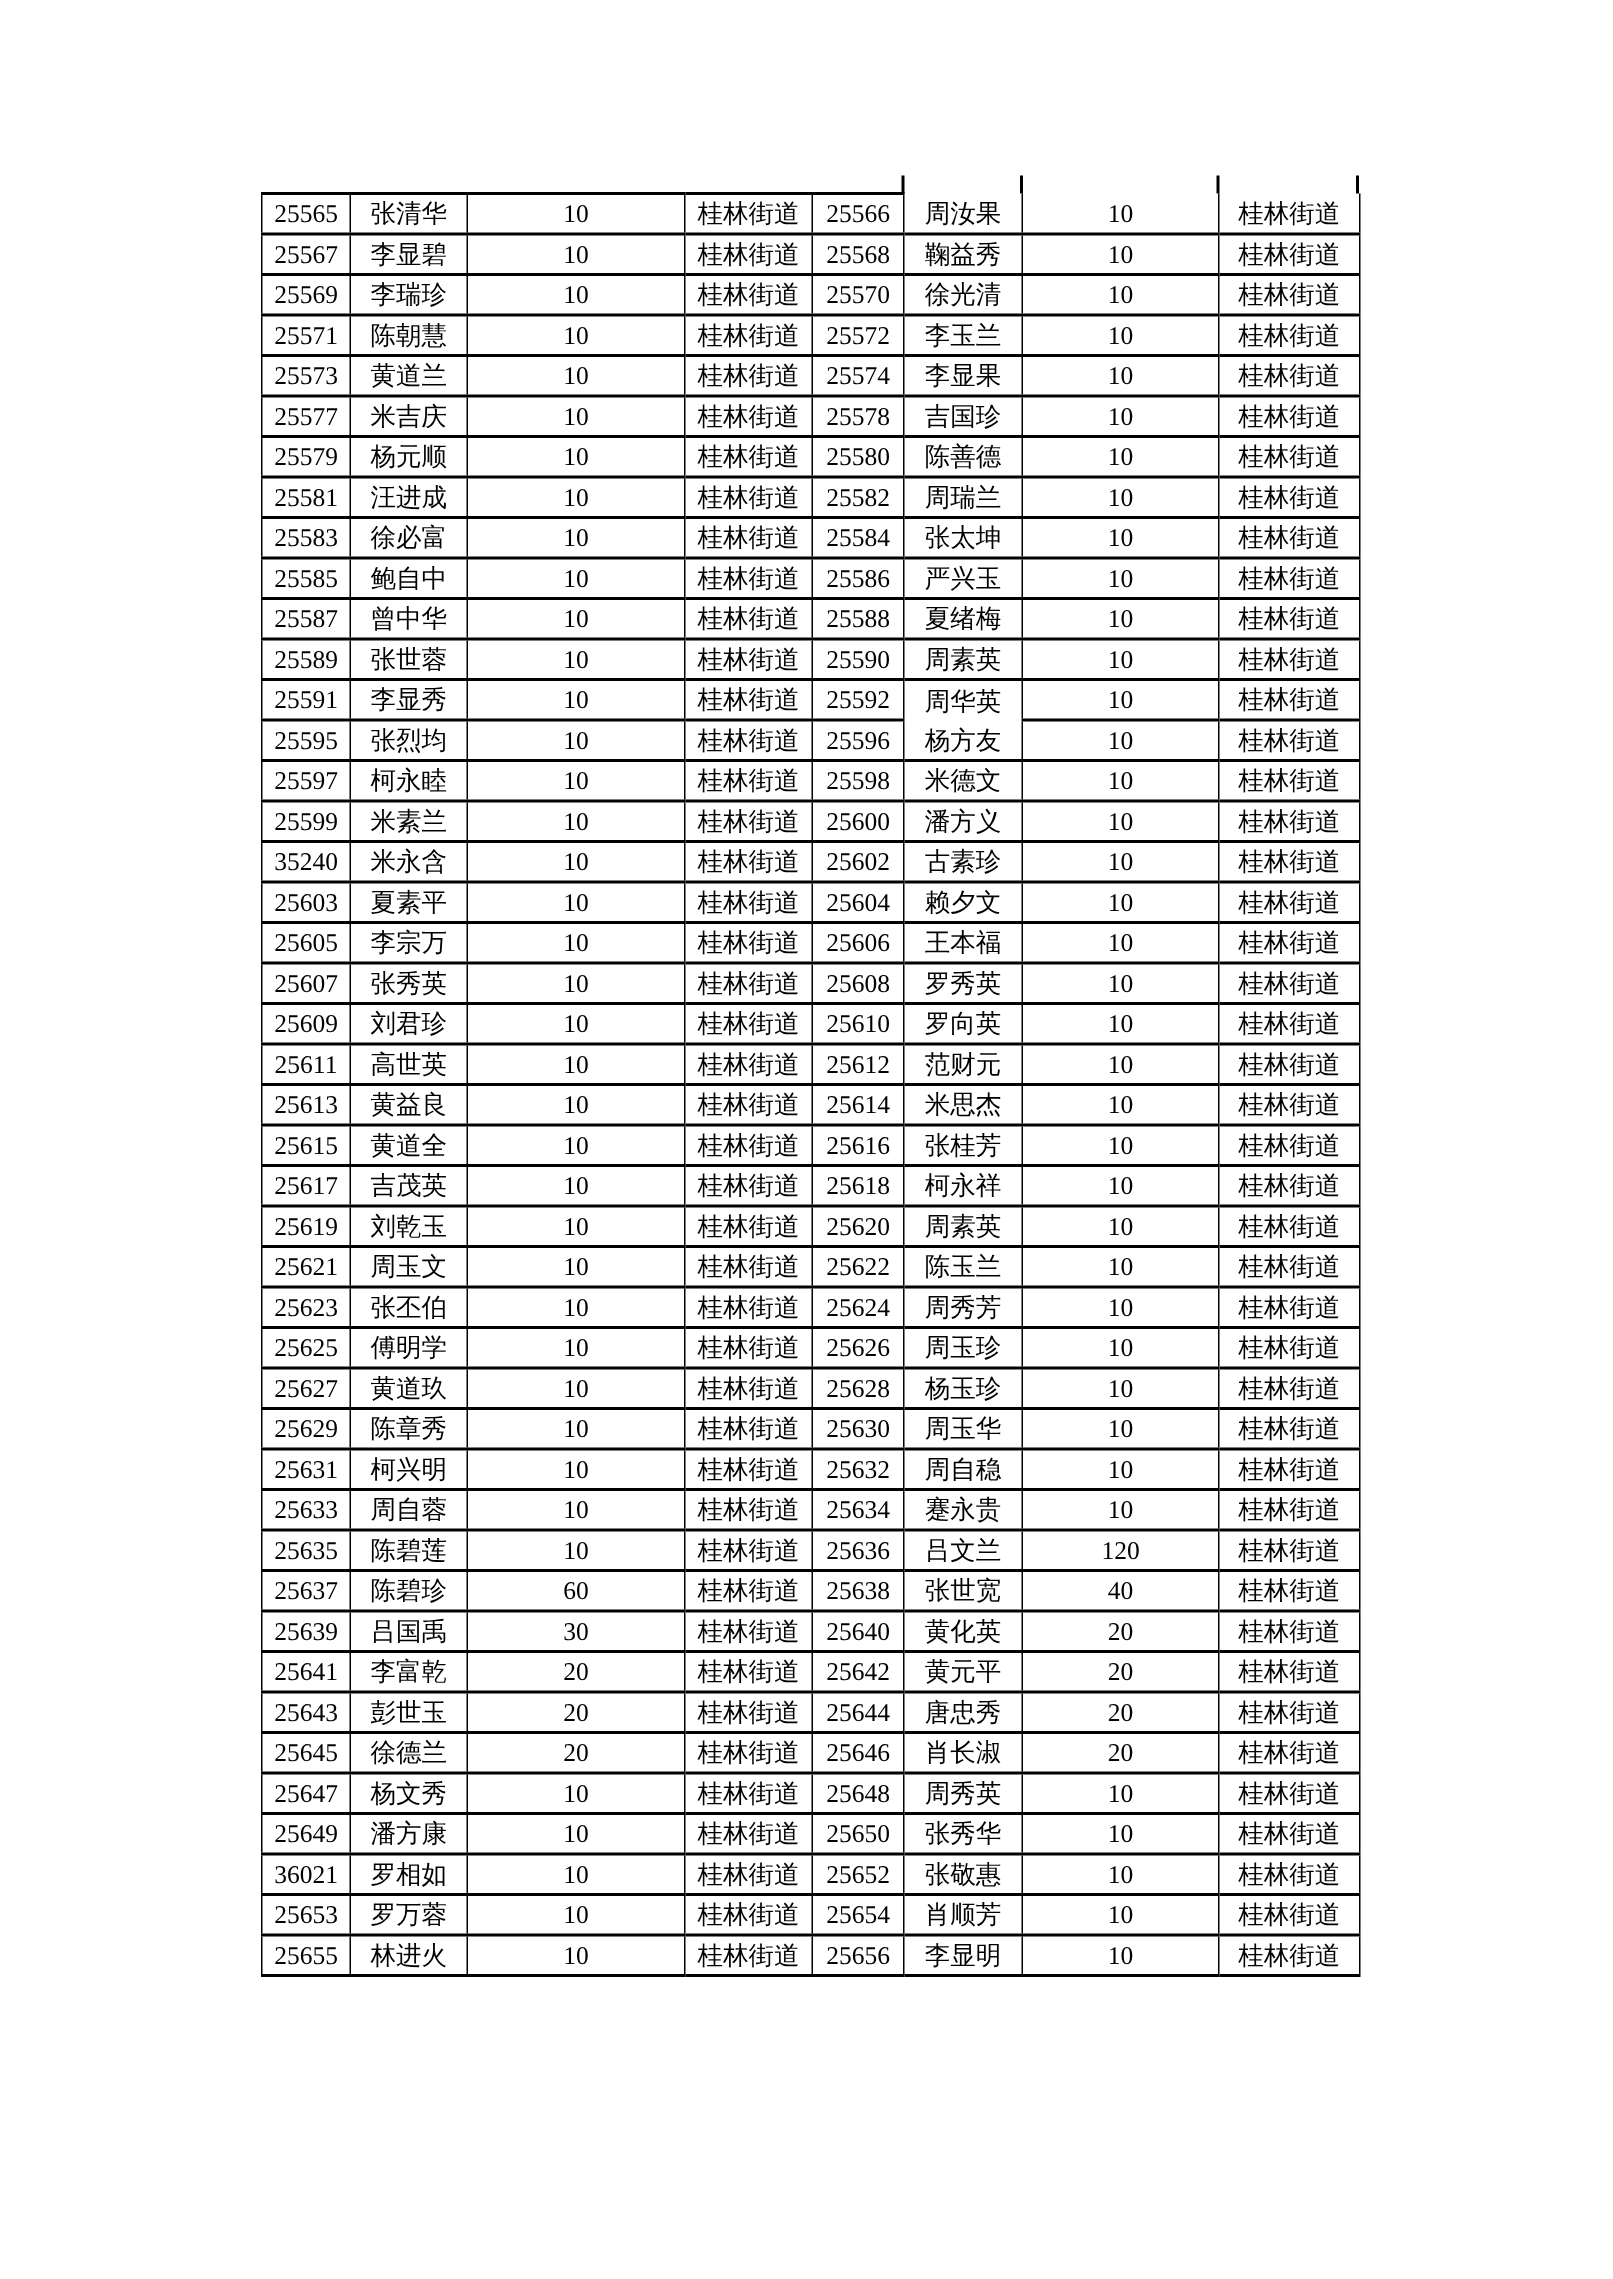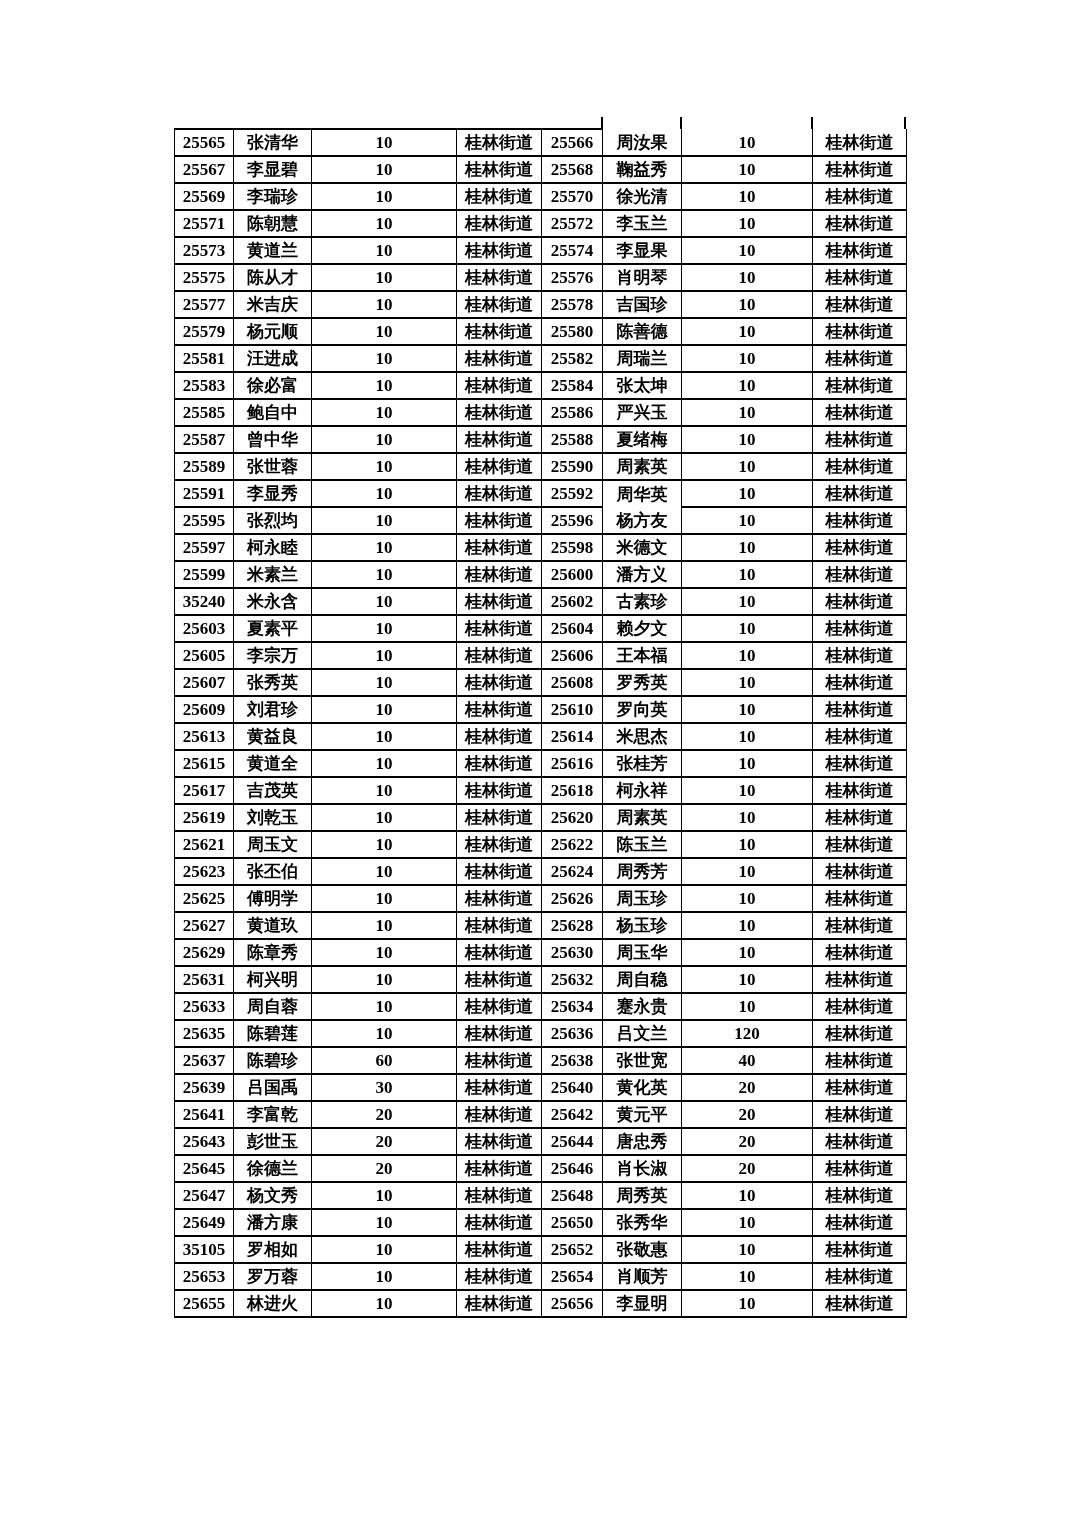--- a/index.html
+++ b/index.html
@@ -4,21 +4,20 @@
 <style>
   html, body { margin: 0; padding: 0; background: #ffffff; }
   .page {
     position: relative;
     width: 1075px;
     height: 1519px;
     background: #ffffff;
     color: #000000;
     font-family: "Liberation Serif", "DejaVu Serif", serif;
     overflow: hidden;
-    font-weight: bold;
   }
   table.records {
     position: absolute;
     left: 174px;
     top: 128px;
     width: 732px;
     border-collapse: collapse;
     table-layout: fixed;
   }
   table.records td {
@@ -118,30 +117,20 @@
           <td>25573</td>
           <td>黄道兰</td>
           <td>10</td>
           <td>桂林街道</td>
           <td>25574</td>
           <td>李显果</td>
           <td>10</td>
           <td>桂林街道</td>
         </tr>
         <tr>
-          <td>25575</td>
-          <td>陈从才</td>
-          <td>10</td>
-          <td>桂林街道</td>
-          <td>25576</td>
-          <td>肖明琴</td>
-          <td>10</td>
-          <td>桂林街道</td>
-        </tr>
-        <tr>
           <td>25577</td>
           <td>米吉庆</td>
           <td>10</td>
           <td>桂林街道</td>
           <td>25578</td>
           <td>吉国珍</td>
           <td>10</td>
           <td>桂林街道</td>
         </tr>
         <tr>
@@ -284,20 +273,30 @@
           <td>10</td>
           <td>桂林街道</td>
         </tr>
         <tr>
           <td>25609</td>
           <td>刘君珍</td>
           <td>10</td>
           <td>桂林街道</td>
           <td>25610</td>
           <td>罗向英</td>
+          <td>10</td>
+          <td>桂林街道</td>
+        </tr>
+        <tr>
+          <td>25611</td>
+          <td>高世英</td>
+          <td>10</td>
+          <td>桂林街道</td>
+          <td>25612</td>
+          <td>范财元</td>
           <td>10</td>
           <td>桂林街道</td>
         </tr>
         <tr>
           <td>25613</td>
           <td>黄益良</td>
           <td>10</td>
           <td>桂林街道</td>
           <td>25614</td>
           <td>米思杰</td>
@@ -478,21 +477,21 @@
           <td>25649</td>
           <td>潘方康</td>
           <td>10</td>
           <td>桂林街道</td>
           <td>25650</td>
           <td>张秀华</td>
           <td>10</td>
           <td>桂林街道</td>
         </tr>
         <tr>
-          <td>35105</td>
+          <td>36021</td>
           <td>罗相如</td>
           <td>10</td>
           <td>桂林街道</td>
           <td>25652</td>
           <td>张敬惠</td>
           <td>10</td>
           <td>桂林街道</td>
         </tr>
         <tr>
           <td>25653</td>

